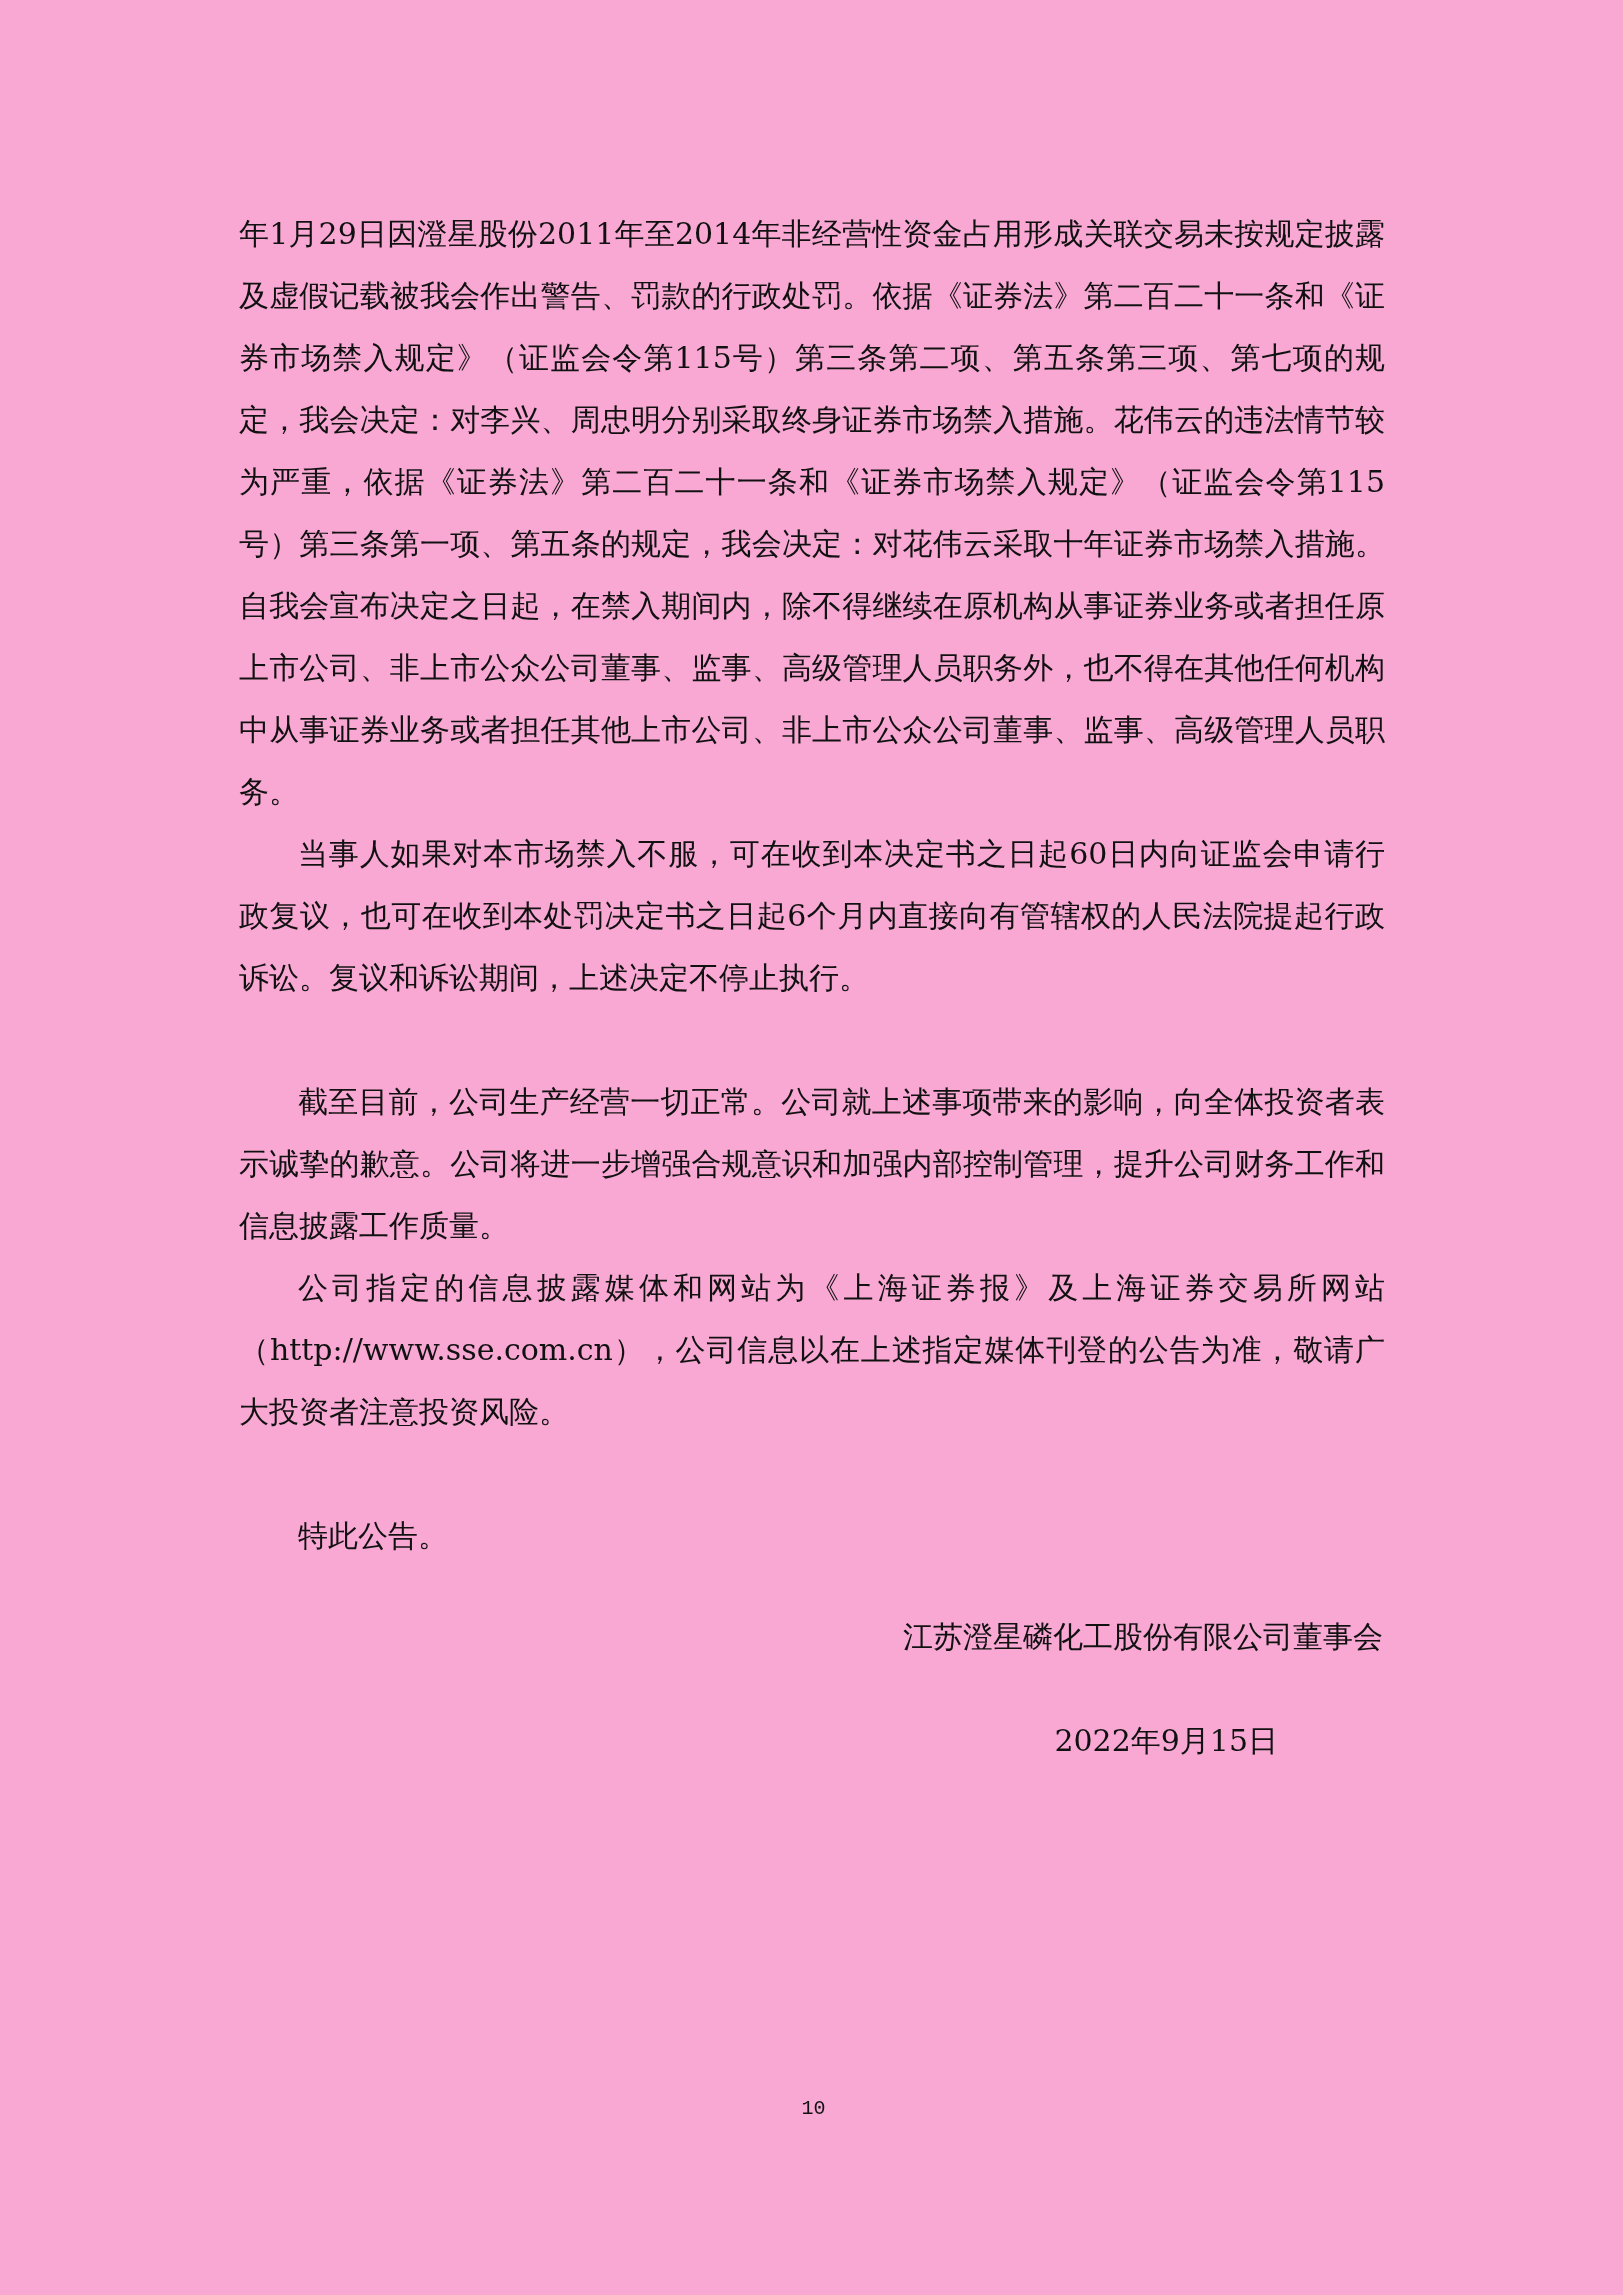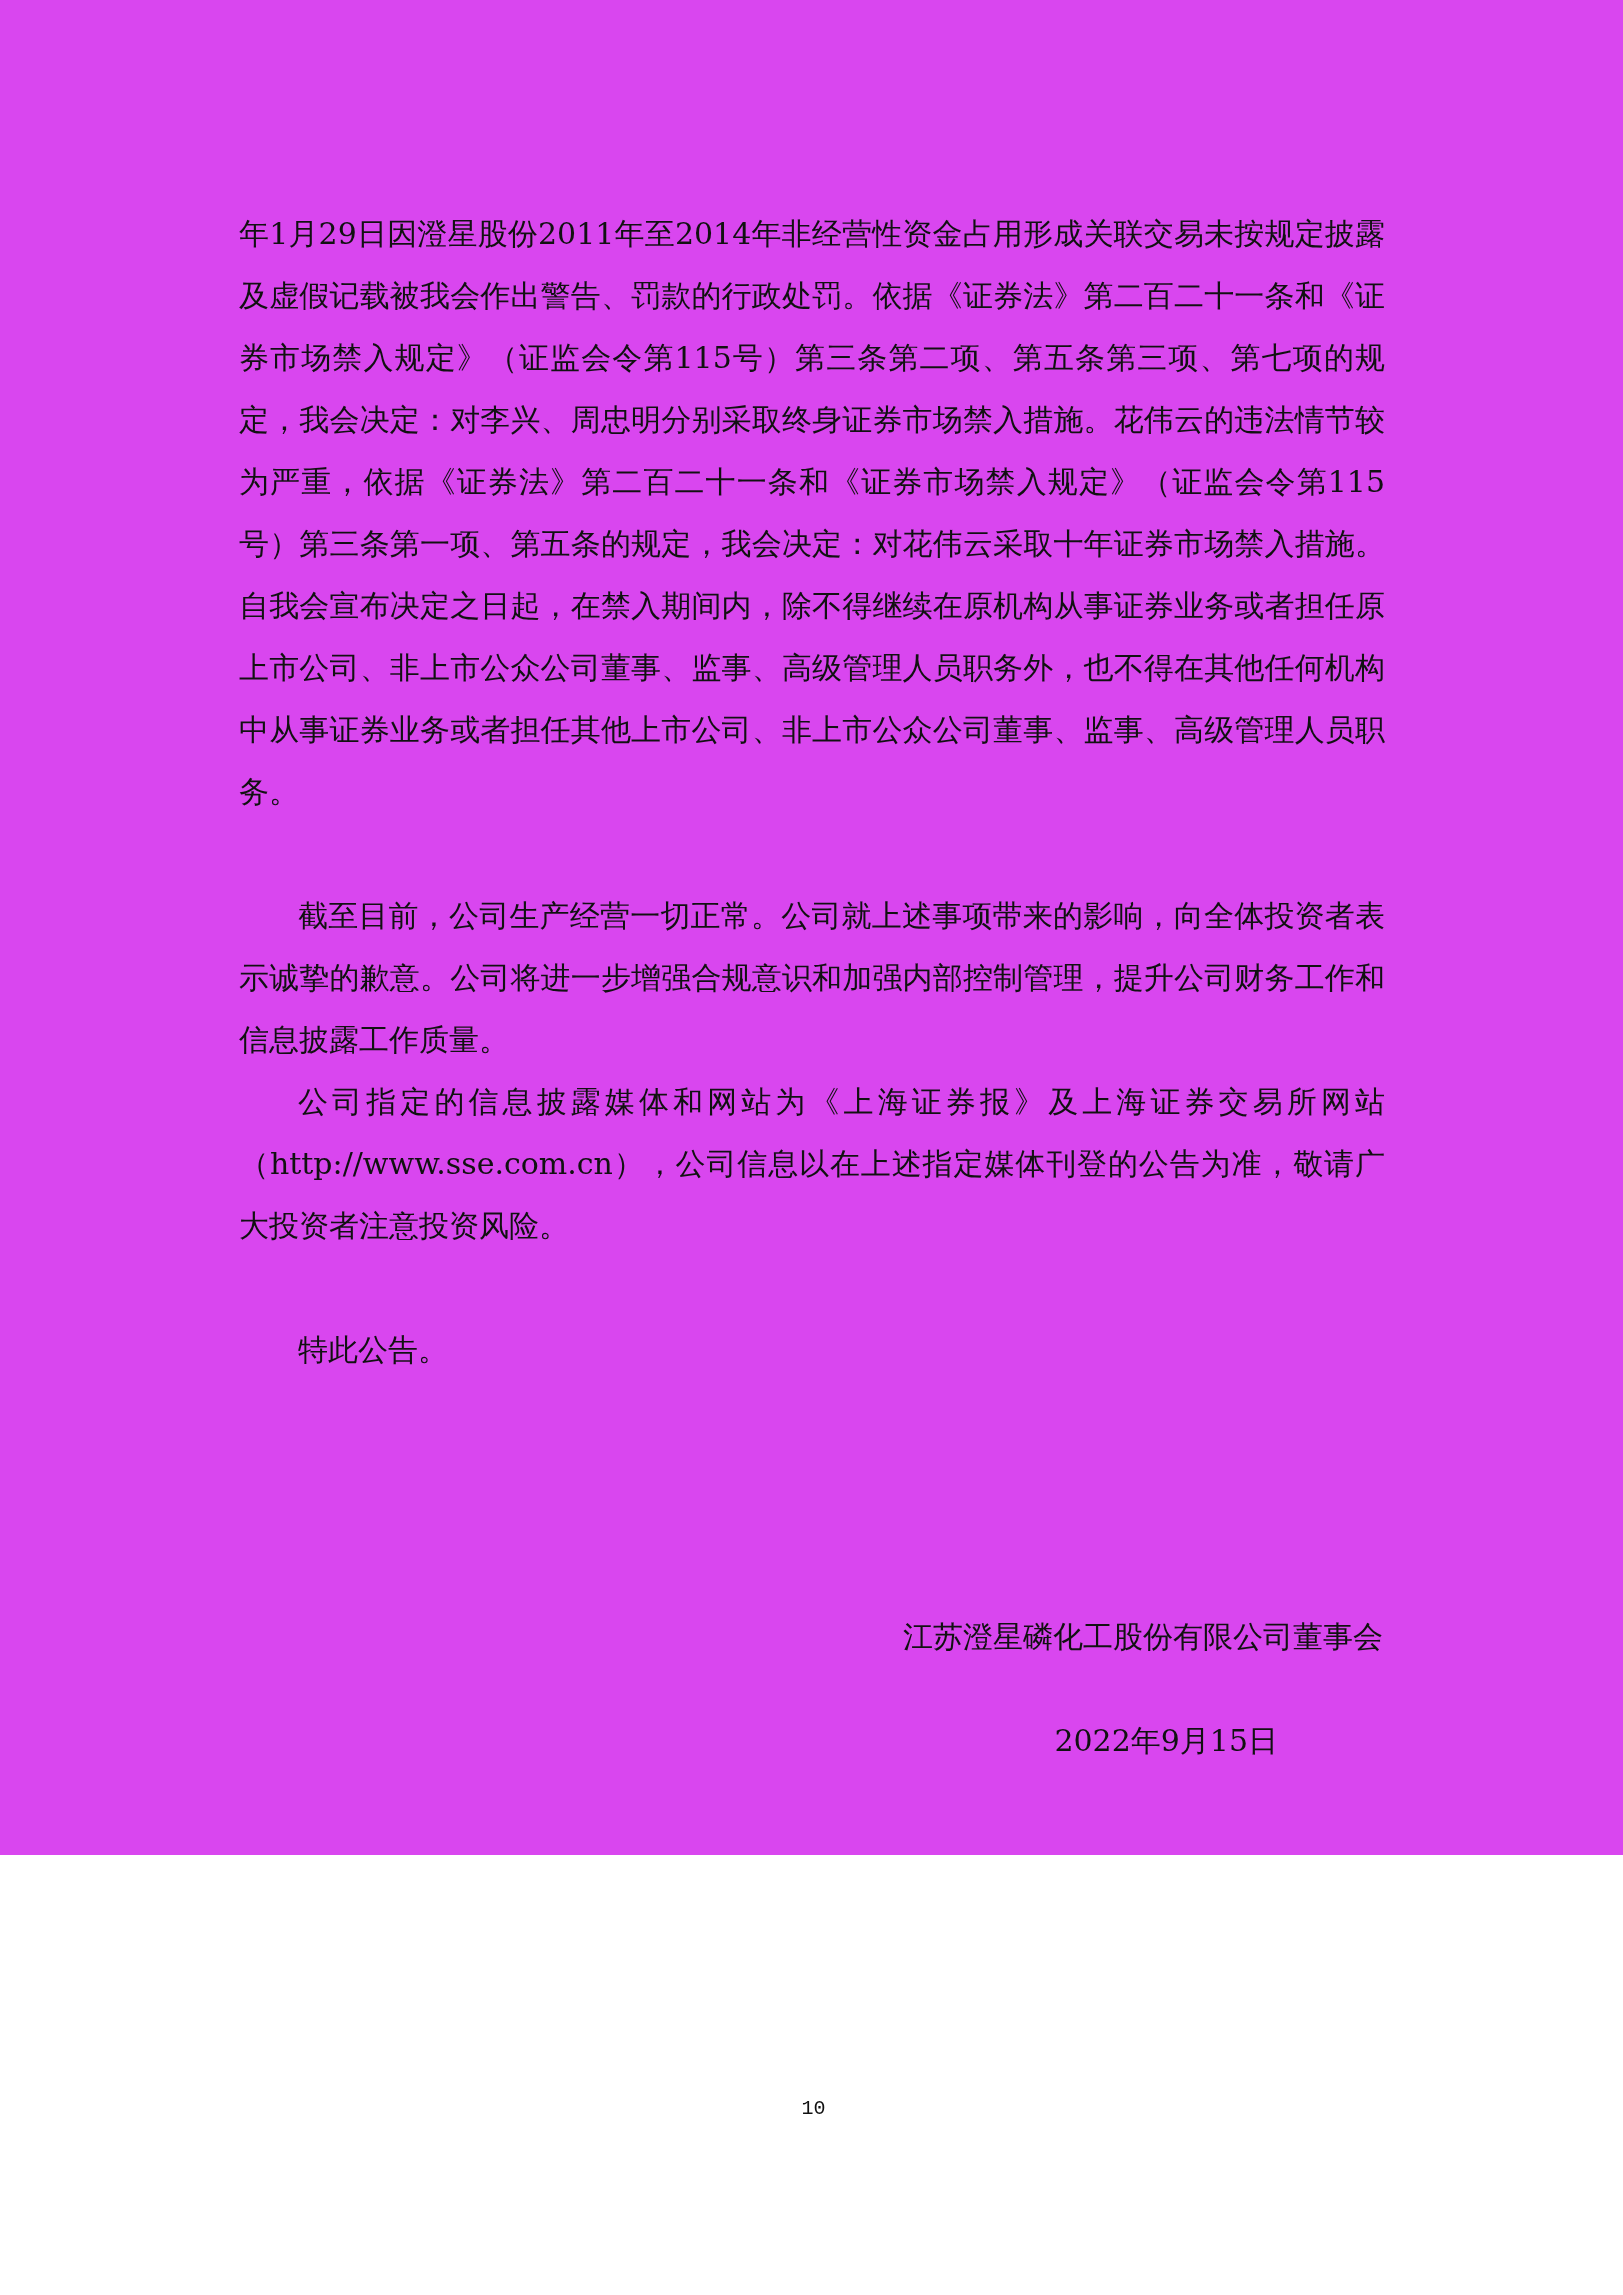--- a/index.html
+++ b/index.html
@@ -1,18 +1,18 @@
 <!DOCTYPE html>
 <html style="font-size:13.5px"><head>
 <meta charset="utf-8">
 <style>
   html, body { margin: 0; padding: 0; background: #ffffff; }
   body { width: 1623px; height: 2295px; position: relative; overflow: hidden; }
   .page {
-    position: absolute; left: 0; top: 0; width: 1623px; height: 1855px; background: #d946ef;
+    position: absolute; left: 0; top: 0; width: 1623px; height: 2295px; background: #f9a8d4;
   }
   .body-text {
     position: absolute; left: 239px; top: 203px; width: 1146px;
     font-family: "DejaVu Serif", "Liberation Serif", serif;
     font-size: 30px; line-height: 62px; color: #111111;
     text-align: justify; text-justify: inter-character;
   }
   .para { margin: 0; }
   .indent { text-indent: 59px; }
   .gap { height: 62px; }
@@ -27,20 +27,21 @@
     position: absolute; left: 2px; width: 1623px; top: 2097px; text-align: center;
     font-family: Liberation Mono, monospace; font-size: 20px; color: #111111;
   }
 </style>
 </head>
 <body>
 
 <div class="page">
   <div class="body-text">
     <p class="para">年1月29日因澄星股份2011年至2014年非经营性资金占用形成关联交易未按规定披露及虚假记载被我会作出警告、罚款的行政处罚。依据《证券法》第二百二十一条和《证券市场禁入规定》（证监会令第115号）第三条第二项、第五条第三项、第七项的规定，我会决定：对李兴、周忠明分别采取终身证券市场禁入措施。花伟云的违法情节较为严重，依据《证券法》第二百二十一条和《证券市场禁入规定》（证监会令第115号）第三条第一项、第五条的规定，我会决定：对花伟云采取十年证券市场禁入措施。自我会宣布决定之日起，在禁入期间内，除不得继续在原机构从事证券业务或者担任原上市公司、非上市公众公司董事、监事、高级管理人员职务外，也不得在其他任何机构中从事证券业务或者担任其他上市公司、非上市公众公司董事、监事、高级管理人员职务。</p>
+    <p class="para indent">当事人如果对本市场禁入不服，可在收到本决定书之日起60日内向证监会申请行政复议，也可在收到本处罚决定书之日起6个月内直接向有管辖权的人民法院提起行政诉讼。复议和诉讼期间，上述决定不停止执行。</p>
     <div class="gap"></div>
     <p class="para indent">截至目前，公司生产经营一切正常。公司就上述事项带来的影响，向全体投资者表示诚挚的歉意。公司将进一步增强合规意识和加强内部控制管理，提升公司财务工作和信息披露工作质量。</p>
     <p class="para indent">公司指定的信息披露媒体和网站为《上海证券报》及上海证券交易所网站（http://www.sse.com.cn），公司信息以在上述指定媒体刊登的公告为准，敬请广大投资者注意投资风险。</p>
     <div class="gap"></div>
     <p class="para indent">特此公告。</p>
   </div>
 
   <div class="sign sign-org">江苏澄星磷化工股份有限公司董事会</div>
   <div class="sign sign-date">2022年9月15日</div>
 

